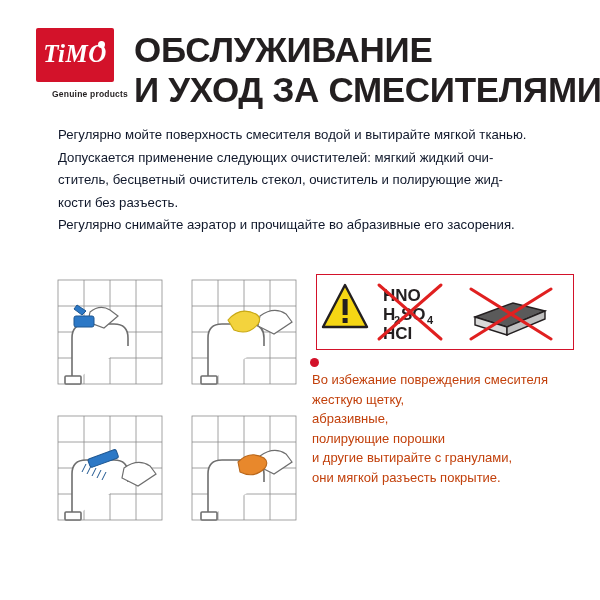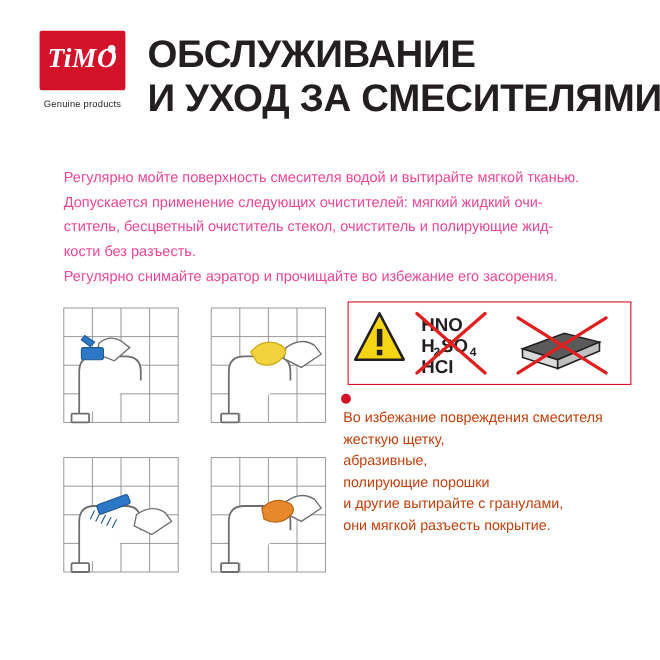--- a/index.html
+++ b/index.html
@@ -64,47 +64,48 @@
     right: 9px;
     top: 13px;
     width: 7px;
     height: 7px;
     border-radius: 50%;
     background: #ffffff;
   }
   .logo-sub {
     margin-top: 7px;
     font-size: 8.5px;
-    font-weight: normal;
+    font-weight: bold;
     color: #231f20;
     letter-spacing: 0.2px;
+    text-align: right;
   }
   .title-block {
     margin-left: 6px;
     margin-top: 2px;
   }
   .title-line {
     font-family: "Liberation Sans", sans-serif;
     font-weight: bold;
     font-size: 35px;
     line-height: 40px;
     letter-spacing: -0.3px;
     color: #231f20;
     white-space: nowrap;
   }
 
   
   .intro {
     position: absolute;
     left: 58px;
-    top: 150px;
+    top: 124px;
     width: 520px;
     font-size: 13.2px;
     line-height: 22.5px;
-    color: #ec4899;
+    color: #0f172a;
   }
   .intro p {
     margin: 0;
   }
 
   
   .illus {
     position: absolute;
     left: 52px;
     top: 272px;
@@ -166,21 +167,21 @@
       <div class="title-line">ОБСЛУЖИВАНИЕ</div>
       <div class="title-line">И УХОД ЗА СМЕСИТЕЛЯМИ</div>
     </div>
   </div>
 
   <div class="intro">
     <p>Регулярно мойте поверхность смесителя водой и вытирайте мягкой тканью.</p>
     <p>Допускается применение следующих очистителей: мягкий жидкий очи-</p>
     <p>ститель, бесцветный очиститель стекол, очиститель и полирующие жид-</p>
     <p>кости без разъесть.</p>
-    <p>Регулярно снимайте аэратор и прочищайте во избежание его засорения.</p>
+    <p>Регулярно снимайте аэратор и прочищайте во абразивные его засорения.</p>
   </div>
 
   <div class="illus">
     <svg width="262" height="260" viewBox="0 0 262 260" xmlns="http://www.w3.org/2000/svg">
       <g stroke="#8c8c8c" stroke-width="0.8" fill="none">
 
         <g>
           <rect x="6" y="8" width="104" height="104"></rect>
           <line x1="6" y1="34" x2="110" y2="34"></line>
           <line x1="6" y1="60" x2="110" y2="60"></line>

